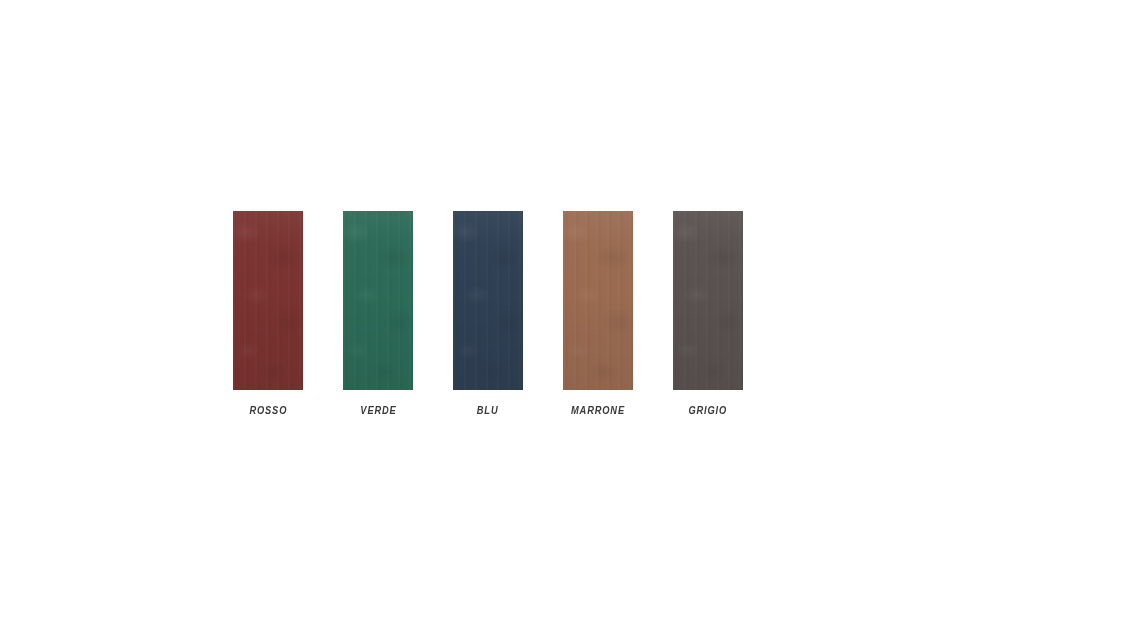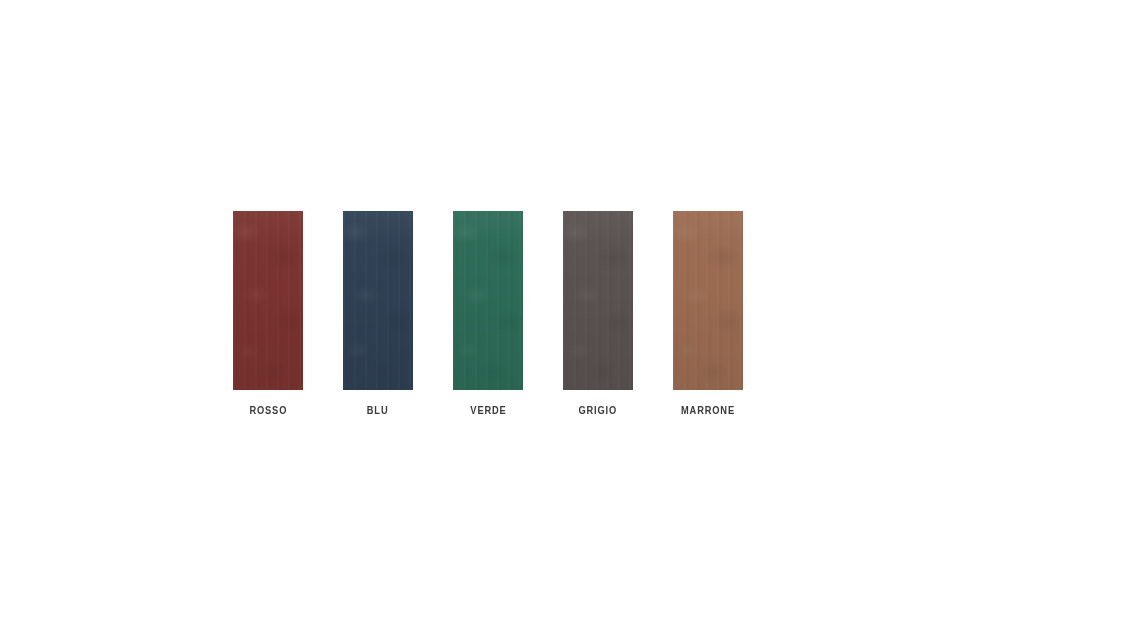--- a/index.html
+++ b/index.html
@@ -13,20 +13,21 @@
     overflow: hidden;
     font-family: "Liberation Sans", sans-serif;
     -webkit-font-smoothing: antialiased;
   }
 
   #stage {
     position: relative;
     width: 1134px;
     height: 638px;
     background: #ffffff;
+    font-style: italic;
   }
 
   
   .swatch-row {
     position: absolute;
     left: 233px;
     top: 211px;
     display: flex;
     flex-direction: row;
     align-items: flex-start;
@@ -111,49 +112,49 @@
       <div class="swatch-chip" style="background-color: rgb(122, 51, 48);">
         <div class="tex-a"></div>
         <div class="tex-b"></div>
         <div class="tex-c"></div>
       </div>
       <div class="swatch-label" style="color: rgb(58, 58, 58);">ROSSO</div>
     </div>
 
 
     <div class="swatch-cell">
+      <div class="swatch-chip" style="background-color: rgb(44, 107, 87);">
+        <div class="tex-a"></div>
+        <div class="tex-b"></div>
+        <div class="tex-c"></div>
+      </div>
+      <div class="swatch-label" style="color: rgb(58, 58, 58);">VERDE</div>
+    </div>
+
+    <div class="swatch-cell">
       <div class="swatch-chip" style="background-color: rgb(47, 64, 84);">
         <div class="tex-a"></div>
         <div class="tex-b"></div>
         <div class="tex-c"></div>
       </div>
       <div class="swatch-label" style="color: rgb(58, 58, 58);">BLU</div>
     </div>
 
     <div class="swatch-cell">
-      <div class="swatch-chip" style="background-color: rgb(44, 107, 87);">
+      <div class="swatch-chip" style="background-color: rgb(154, 107, 81);">
         <div class="tex-a"></div>
         <div class="tex-b"></div>
         <div class="tex-c"></div>
       </div>
-      <div class="swatch-label" style="color: rgb(58, 58, 58);">VERDE</div>
+      <div class="swatch-label" style="color: rgb(58, 58, 58);">MARRONE</div>
     </div>
 
     <div class="swatch-cell">
       <div class="swatch-chip" style="background-color: rgb(90, 82, 80);">
         <div class="tex-a"></div>
         <div class="tex-b"></div>
         <div class="tex-c"></div>
       </div>
       <div class="swatch-label" style="color: rgb(58, 58, 58);">GRIGIO</div>
     </div>
 
-    <div class="swatch-cell">
-      <div class="swatch-chip" style="background-color: rgb(154, 107, 81);">
-        <div class="tex-a"></div>
-        <div class="tex-b"></div>
-        <div class="tex-c"></div>
-      </div>
-      <div class="swatch-label" style="color: rgb(58, 58, 58);">MARRONE</div>
-    </div>
-
   </div>
 </div>
 
 </body></html>

